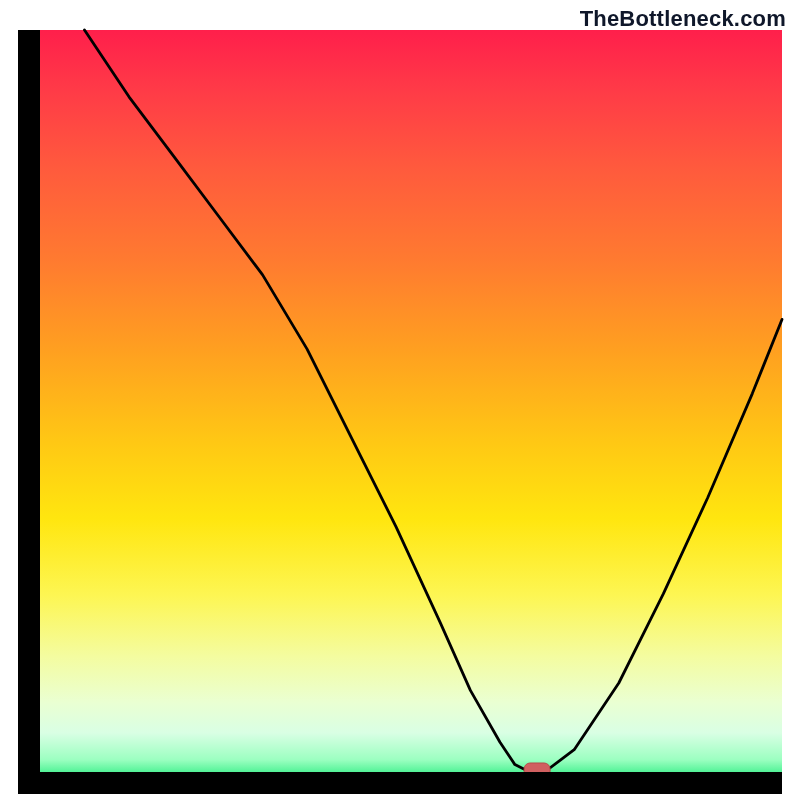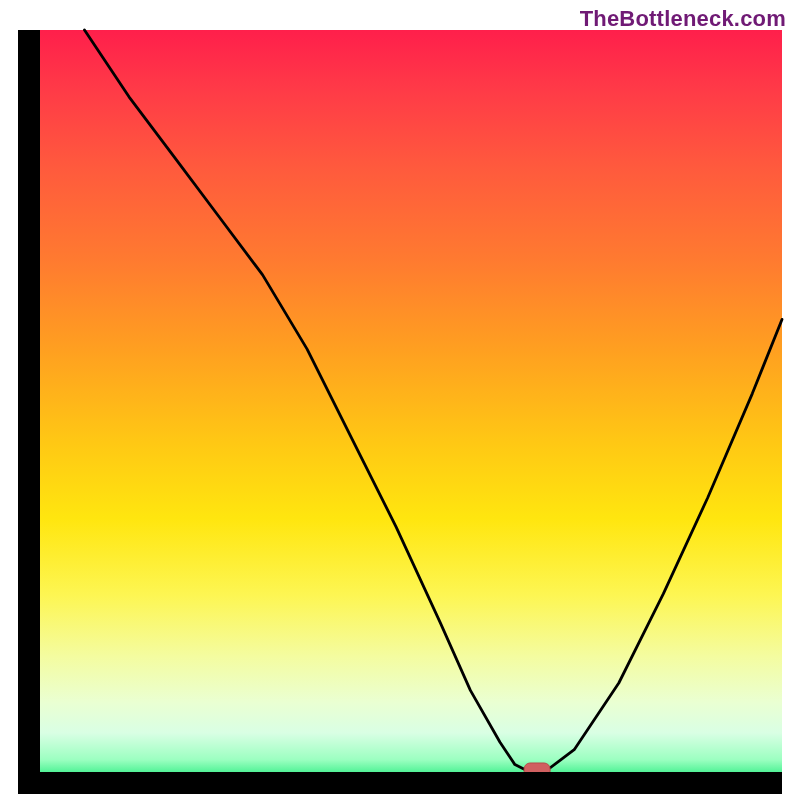--- a/index.html
+++ b/index.html
@@ -15,21 +15,21 @@
     position: relative;
     width: 800px;
     height: 800px;
   }
   .watermark {
     position: absolute;
     top: 6px;
     right: 14px;
     font-size: 22px;
     font-weight: 600;
-    color: #701a75;
+    color: #0f172a;
     letter-spacing: 0.2px;
   }
   .plot {
     position: absolute;
     left: 18px;
     top: 30px;
     width: 764px;
     height: 764px;
   }
   

